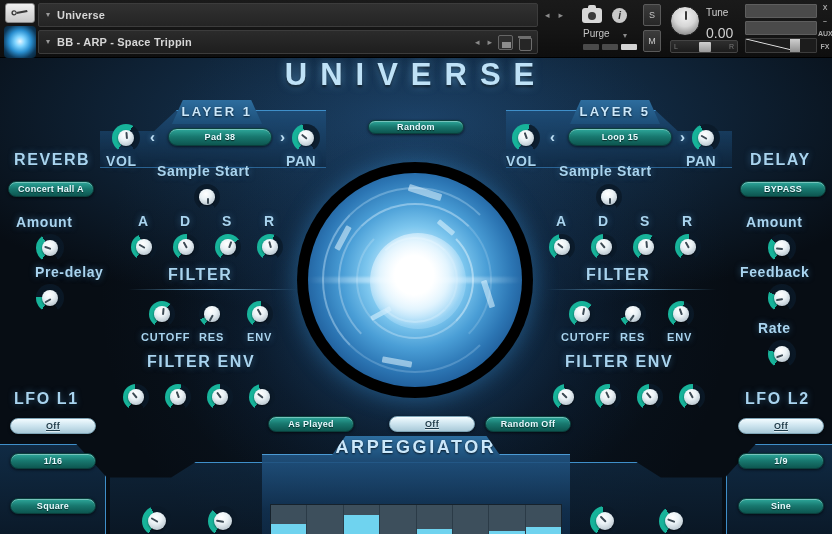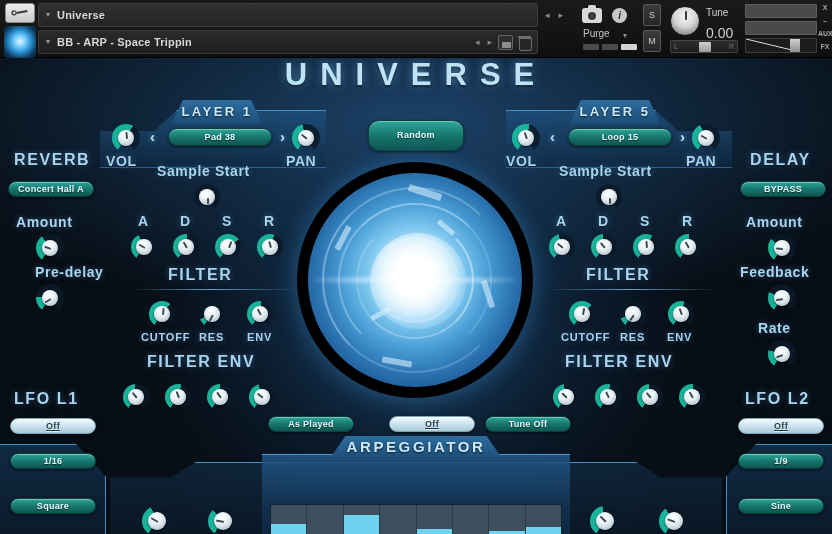--- a/index.html
+++ b/index.html
@@ -189,21 +189,21 @@
     box-shadow: inset 0 1px 0 rgba(255,255,255,.35), 0 1px 3px rgba(0,0,0,.6);
     text-shadow:0 1px 1px rgba(0,0,0,.6);
     letter-spacing:.3px;
   }
   .pill.light {
     background: linear-gradient(180deg,#f2fbff 0%, #cfe6f0 45%, #a9c9d8 100%);
     color:#1d3a48; border:1px solid #7ea4b6;
     text-shadow:0 1px 0 rgba(255,255,255,.6);
     text-decoration:underline;
   }
-  .pill.wide  { width:96px; height:31px; }
+  .pill.wide  { width:96px; height:14px; }
   .pill.xwide { width:86px; height:16px; }
   .pill.preset{ width:104px; height:18px; border-radius:9px; font-size:9px; }
 
   
   .sphere {
     position:absolute; left:297px; top:104px; width:236px; height:236px;
     border-radius:50%;
     background:#000;
     box-shadow: 0 0 24px rgba(60,150,220,.45);
   }
@@ -228,21 +228,21 @@
     position:absolute; left:0; top:104px; width:214px; height:6px;
     background: linear-gradient(90deg, rgba(200,235,255,0) 0%, rgba(220,242,255,.55) 30%, rgba(255,255,255,.85) 50%, rgba(220,242,255,.55) 70%, rgba(200,235,255,0) 100%);
     filter: blur(1px);
   }
   .tick { position:absolute; background: rgba(225,245,255,.55); border-radius:1px; }
 
   
   .arp-tab {
     position:absolute; left:330px; top:378px; width:172px; height:22px;
     background: linear-gradient(180deg,#2d6d9e,#1d4e78);
-    color:#cbe8fb; font-size:15px; letter-spacing:2.6px; font-weight:bold;
+    color:#cbe8fb; font-size:18px; letter-spacing:2.6px; font-weight:bold;
     text-align:center; line-height:22px; text-shadow:0 1px 2px rgba(0,0,0,.7);
     clip-path: polygon(9% 0, 91% 0, 100% 100%, 0% 100%);
   }
   .arp-panel {
     position:absolute; left:262px; top:396px; width:308px; height:138px;
     background: linear-gradient(180deg, rgba(33,84,130,0.9) 0%, rgba(18,52,86,0.75) 40%, rgba(10,30,52,0.6) 100%);
     border-top:1px solid #4b9ad4;
   }
   .seq {
     position:absolute; left:270px; top:446px; width:292px; height:88px;
@@ -621,21 +621,21 @@
     <div class="lbl big" style="left:745px; top:332px;">LFO  L2</div>
     <div class="pill xwide light" style="left:738px; top:360px;">Off</div>
     <div class="pill xwide" style="left:738px; top:395px;">1/9</div>
     <div class="pill xwide" style="left:738px; top:440px;text-align:right;">Sine</div>
 
     <div class="arp-panel"></div>
     <div class="arp-tab">ARPEGGIATOR</div>
 
     <div class="pill xwide" style="left:268px; top:358px;">As Played</div>
     <div class="pill xwide light" style="left:389px; top:358px;">Off</div>
-    <div class="pill xwide" style="left:485px; top:358px;">Tune Off</div>
+    <div class="pill xwide" style="left:485px; top:358px;">Random Off</div>
 
     <div class="seq" style="background: rgb(61, 79, 92);">
       <div class="col">
           <div class="bar" style="height: 78%; background: rgb(111, 211, 239);"></div>
         </div>
       <div class="col"></div>
       <div class="col">
           <div class="bar" style="height: 88%; background: rgb(111, 211, 239);"></div>
         </div>
       <div class="col"></div>

